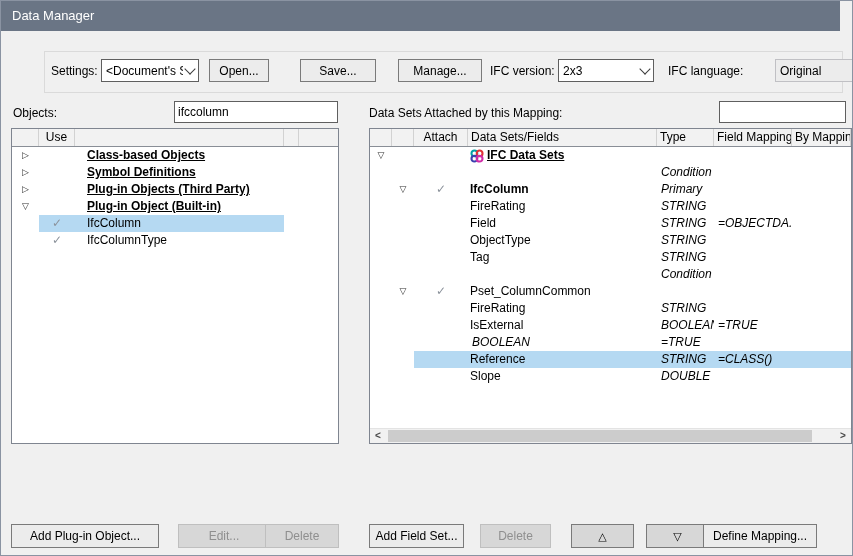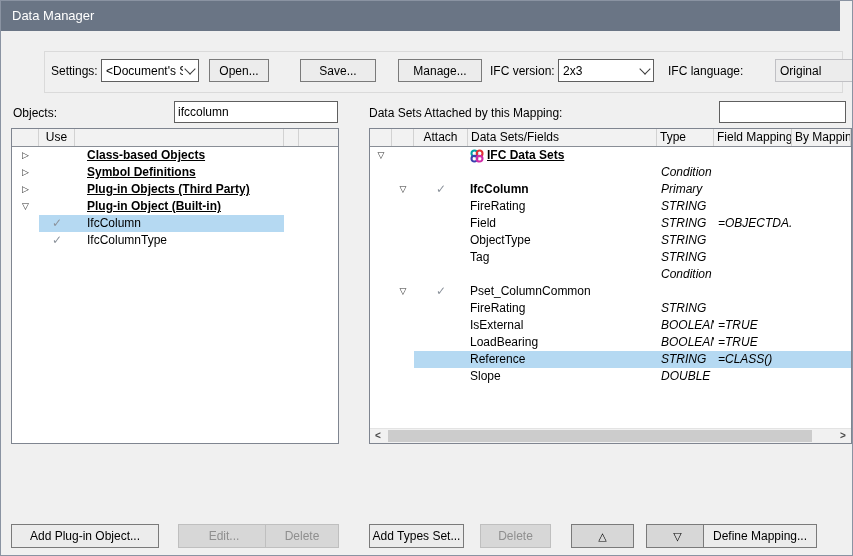--- a/index.html
+++ b/index.html
@@ -275,23 +275,20 @@
             <span>IsExternal</span>
           </div>
           <div class="tcell">BOOLEAN</div>
           <div class="mcell">=TRUE</div>
           <div></div>
         </div>
         <div class="tr rgrid">
           <div class="exp"></div>
           <div class="exp"></div>
           <div class="chk"></div>
-          <div class="rname plain">
-            <span>LoadBearing</span>
-          </div>
           <div class="tcell">BOOLEAN</div>
           <div class="mcell">=TRUE</div>
           <div></div>
         </div>
         <div class="tr rgrid">
           <div class="exp"></div>
           <div class="exp"></div>
           <div class="chk sel"></div>
           <div class="rname plain sel">
             <span>Reference</span>
@@ -317,19 +314,19 @@
       <div class="sb-track">
         <div class="sb-thumb"></div>
       </div>
       <div class="sb-btn">&gt;</div>
     </div>
   </div>
 
   <button class="btn pos-f" style="left:10px;width:148px">Add Plug-in Object...</button>
   <button class="btn pos-f disabled" style="left:177px;width:92px" disabled="">Edit...</button>
   <button class="btn pos-f disabled" style="left:264px;width:74px" disabled="">Delete</button>
-  <button class="btn pos-f" style="left:368px;width:95px">Add Types Set...</button>
+  <button class="btn pos-f" style="left:368px;width:95px">Add Field Set...</button>
   <button class="btn pos-f disabled" style="left:479px;width:71px" disabled="">Delete</button>
   <button class="btn pos-f tri" style="left:570px;width:63px">△</button>
   <button class="btn pos-f tri" style="left:645px;width:63px">▽</button>
   <button class="btn pos-f" style="left:702px;width:114px">Define Mapping...</button>
 
 </div>
 
 </body></html>

